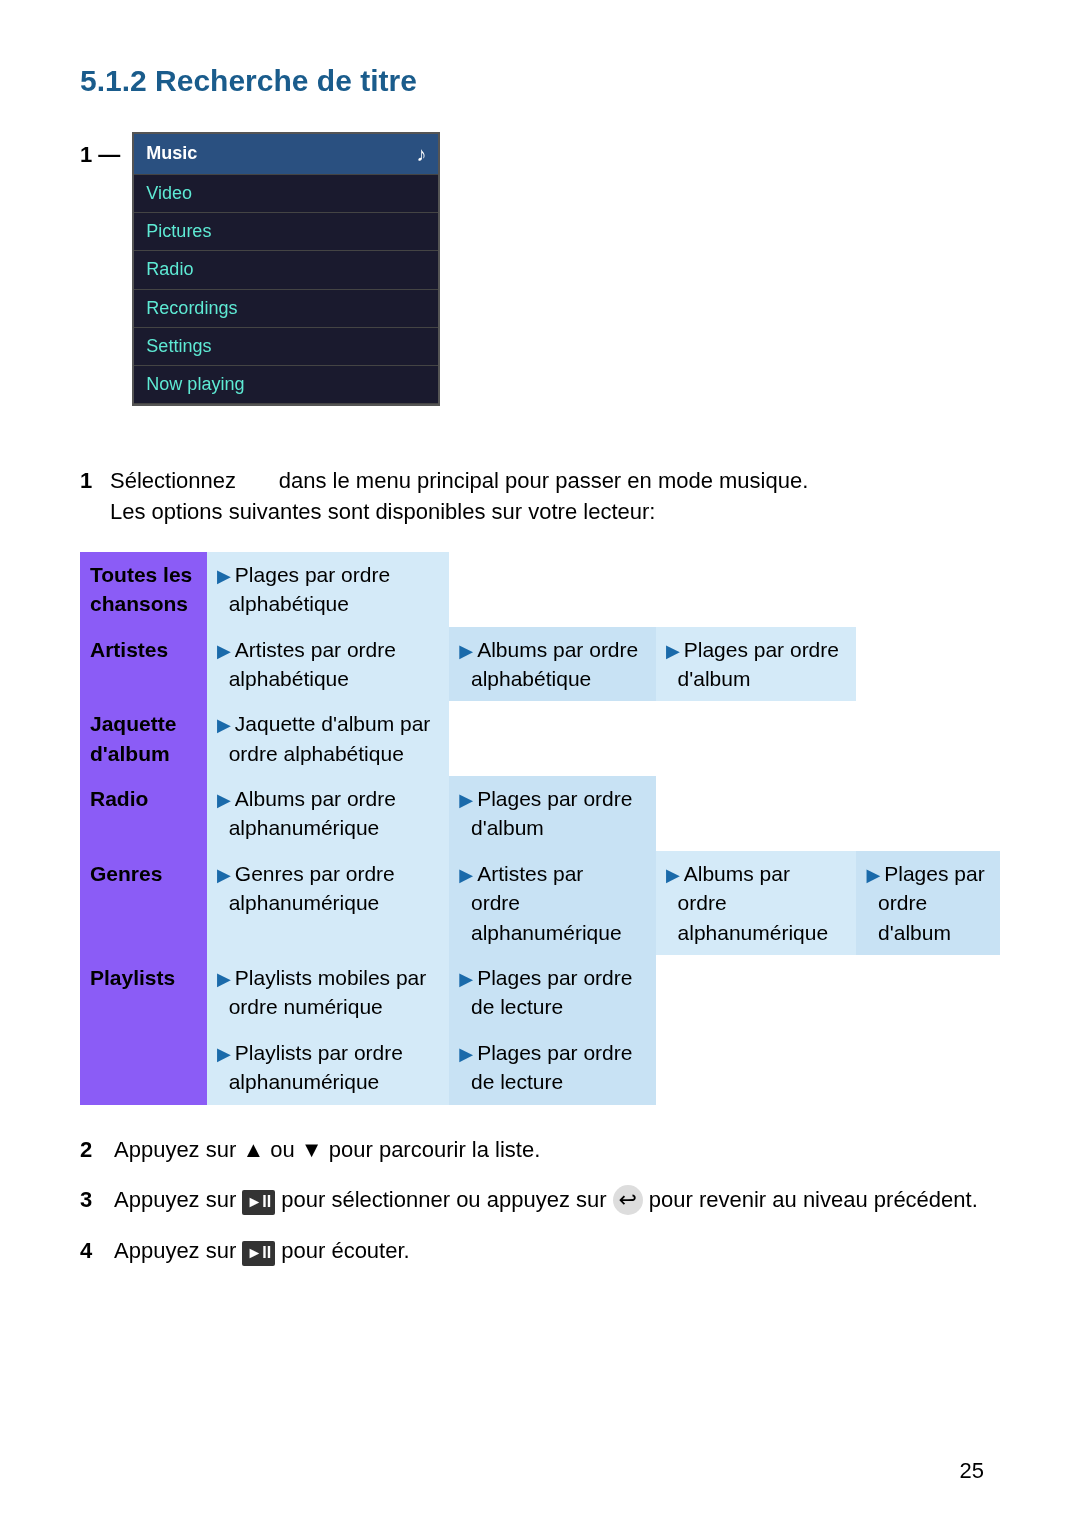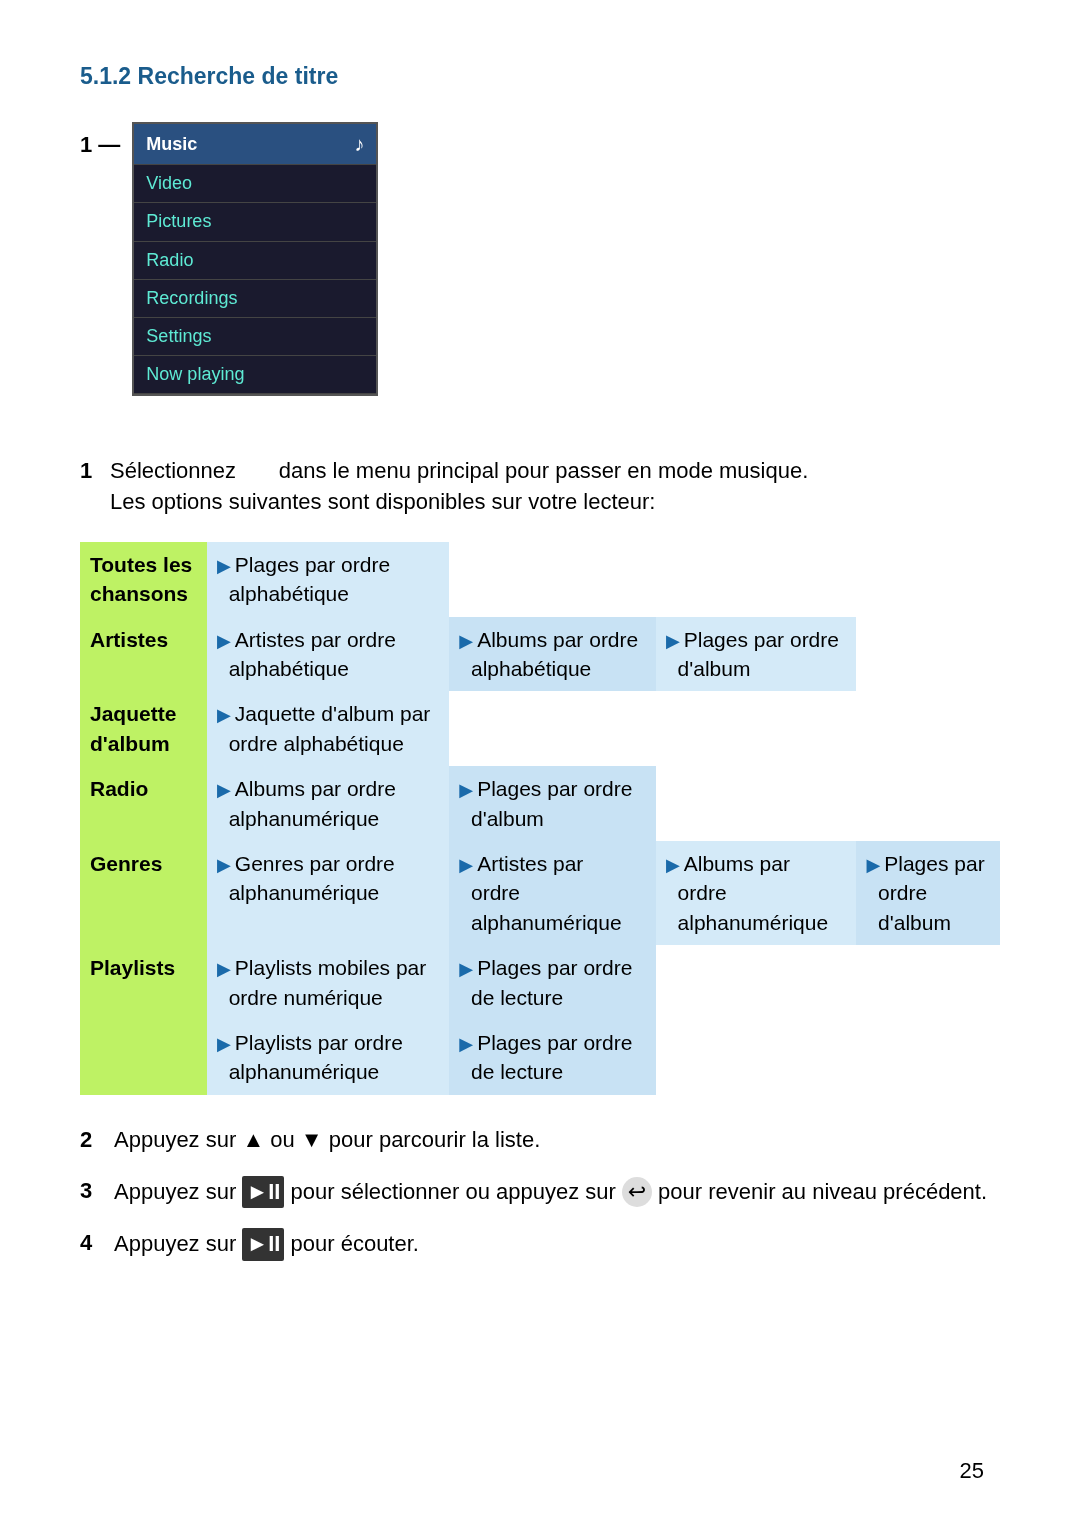--- a/index.html
+++ b/index.html
@@ -8,29 +8,29 @@
       background: #fff;
       color: #000;
       width: 1080px;
       min-height: 1527px;
       padding: 60px 80px 60px 80px;
       font-size: 22px;
       line-height: 1.4;
     }
 
     h1 {
-      font-size: 23px;
+      font-size: 30px;
       font-weight: bold;
       color: #1a5c8c;
       margin-bottom: 30px;
     }
 
     .menu-box {
       border: 2px solid #555;
-      width: 246px;
+      width: 308px;
       margin-bottom: 30px;
       background: #1a1a2e;
     }
 
     .menu-item {
       padding: 6px 12px;
       font-size: 18px;
       color: #5eead4;
       border-bottom: 1px solid #444;
       display: flex;
@@ -72,21 +72,21 @@
       width: 100%;
     }
 
     .nav-table td {
       padding: 8px 10px;
       vertical-align: top;
       font-size: 21px;
     }
 
     .cell-label {
-      background: #bef264;
+      background: #8b5cf6;
       font-weight: bold;
       color: #000;
       white-space: nowrap;
       min-width: 110px;
     }
 
     .cell-item {
       background: #d4eaf8;
       color: #000;
     }
@@ -110,21 +110,21 @@
     }
 
     .step-row .num {
       font-weight: bold;
       min-width: 28px;
       margin-right: 6px;
     }
 
     .inline-icon {
       display: inline-block;
-      font-size: 22px;
+      font-size: 16px;
       background: #333;
       color: #fff;
       padding: 1px 4px;
       border-radius: 2px;
       font-weight: bold;
     }
 
     .back-icon {
       display: inline-block;
       font-size: 20px;

